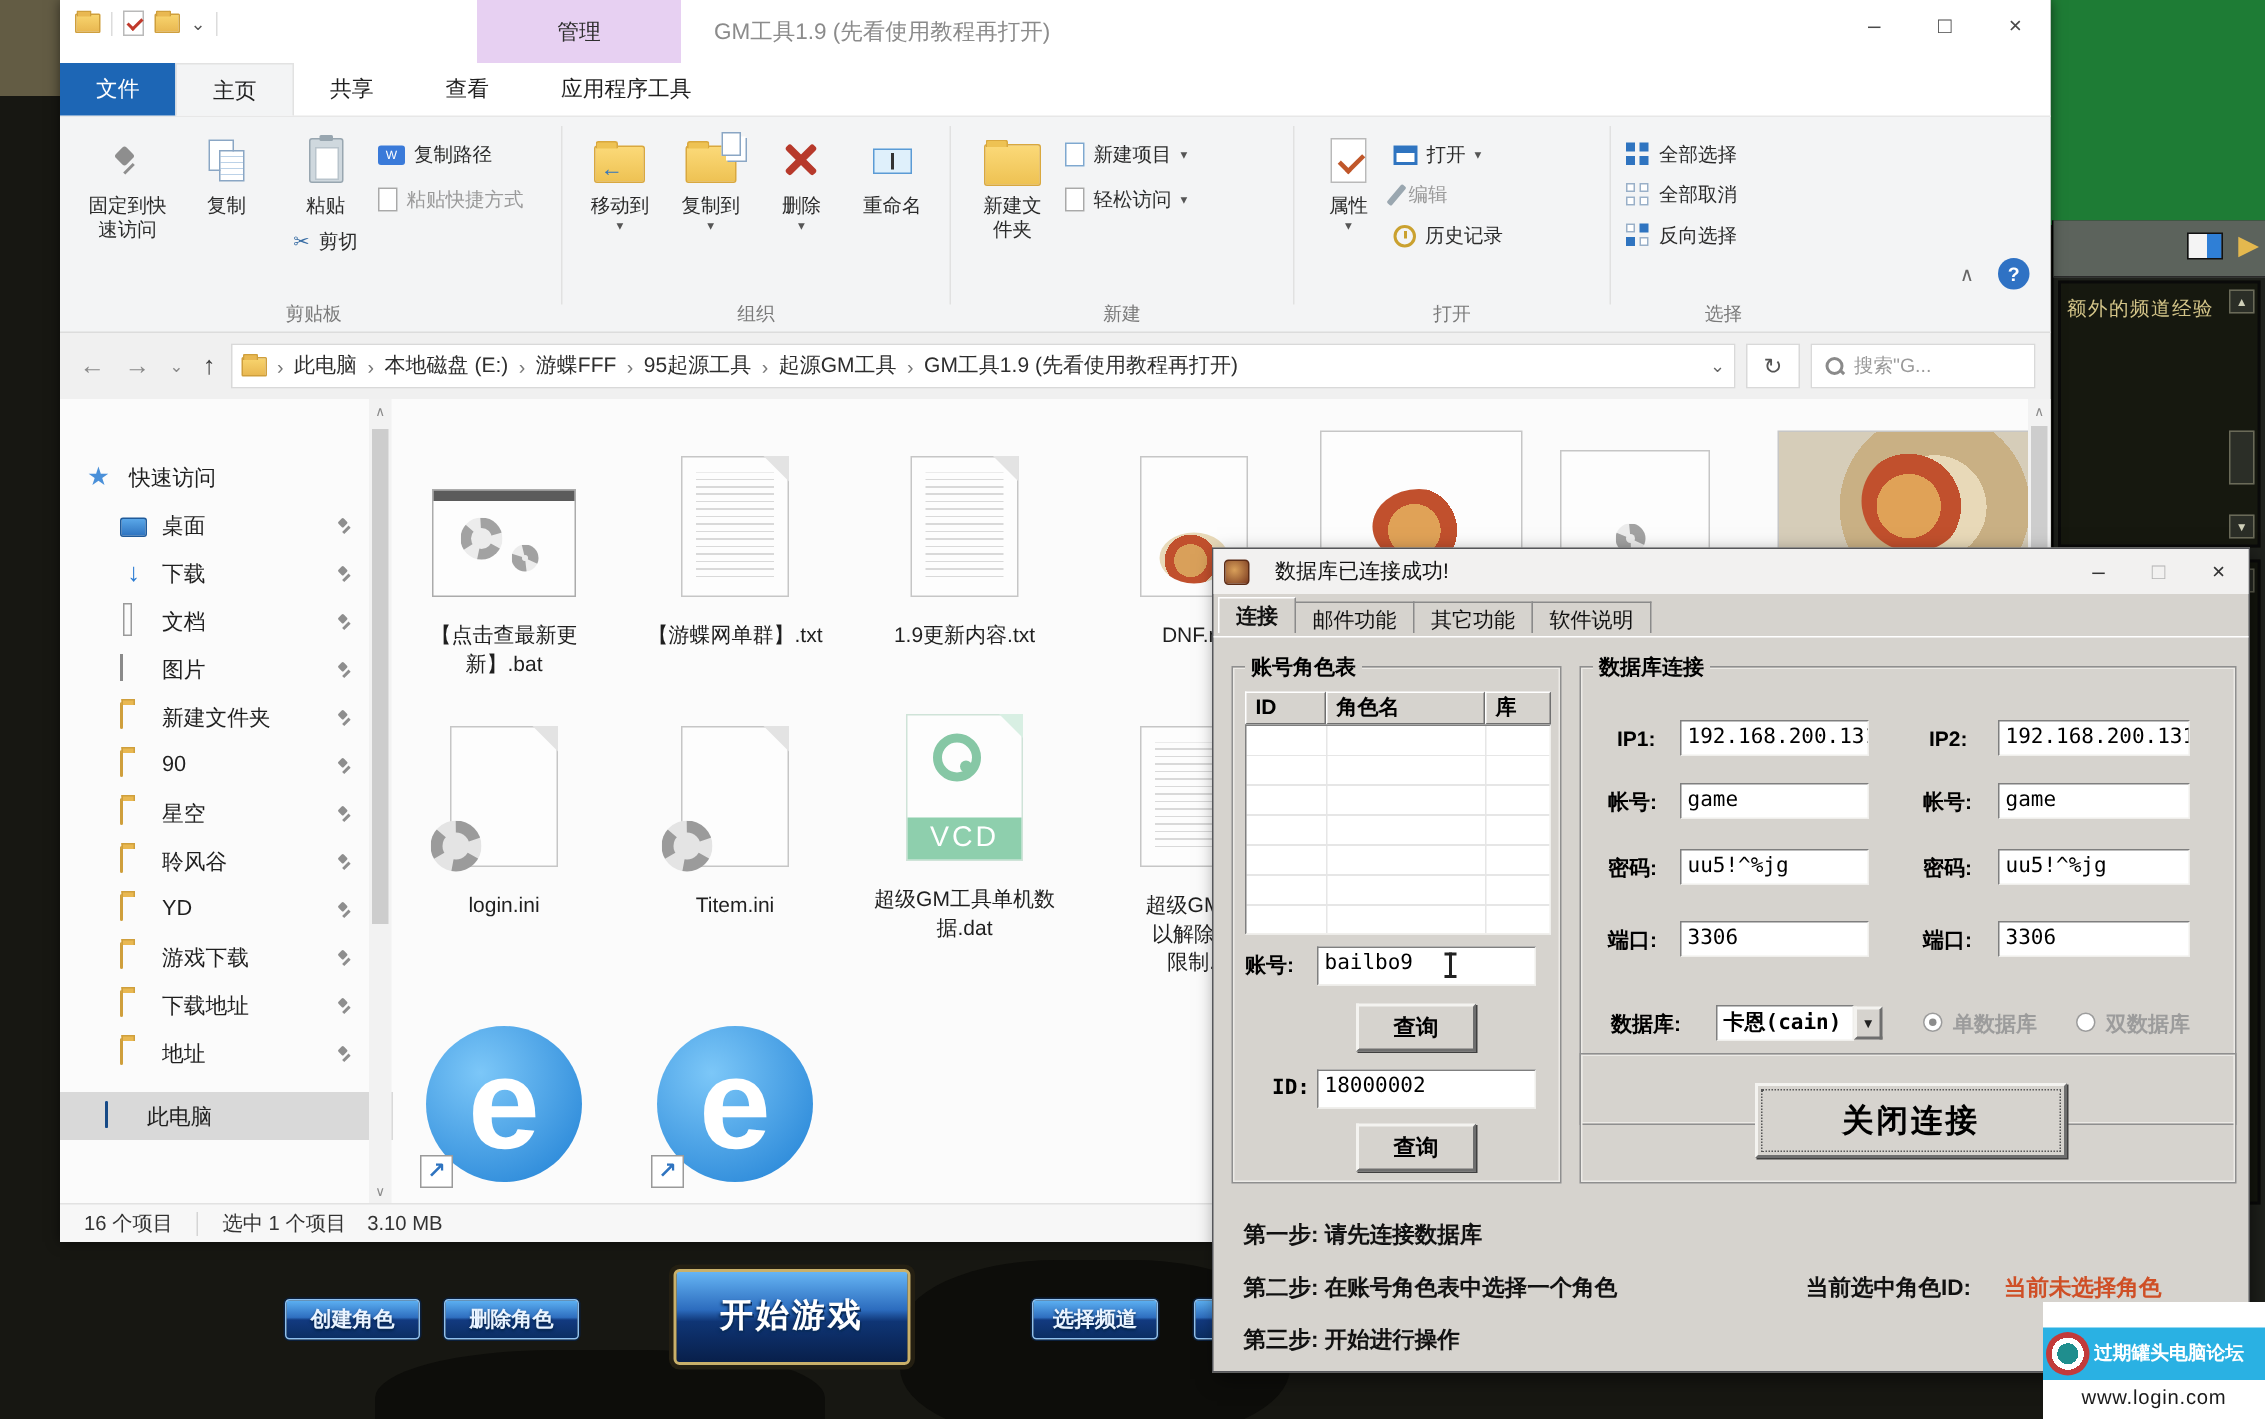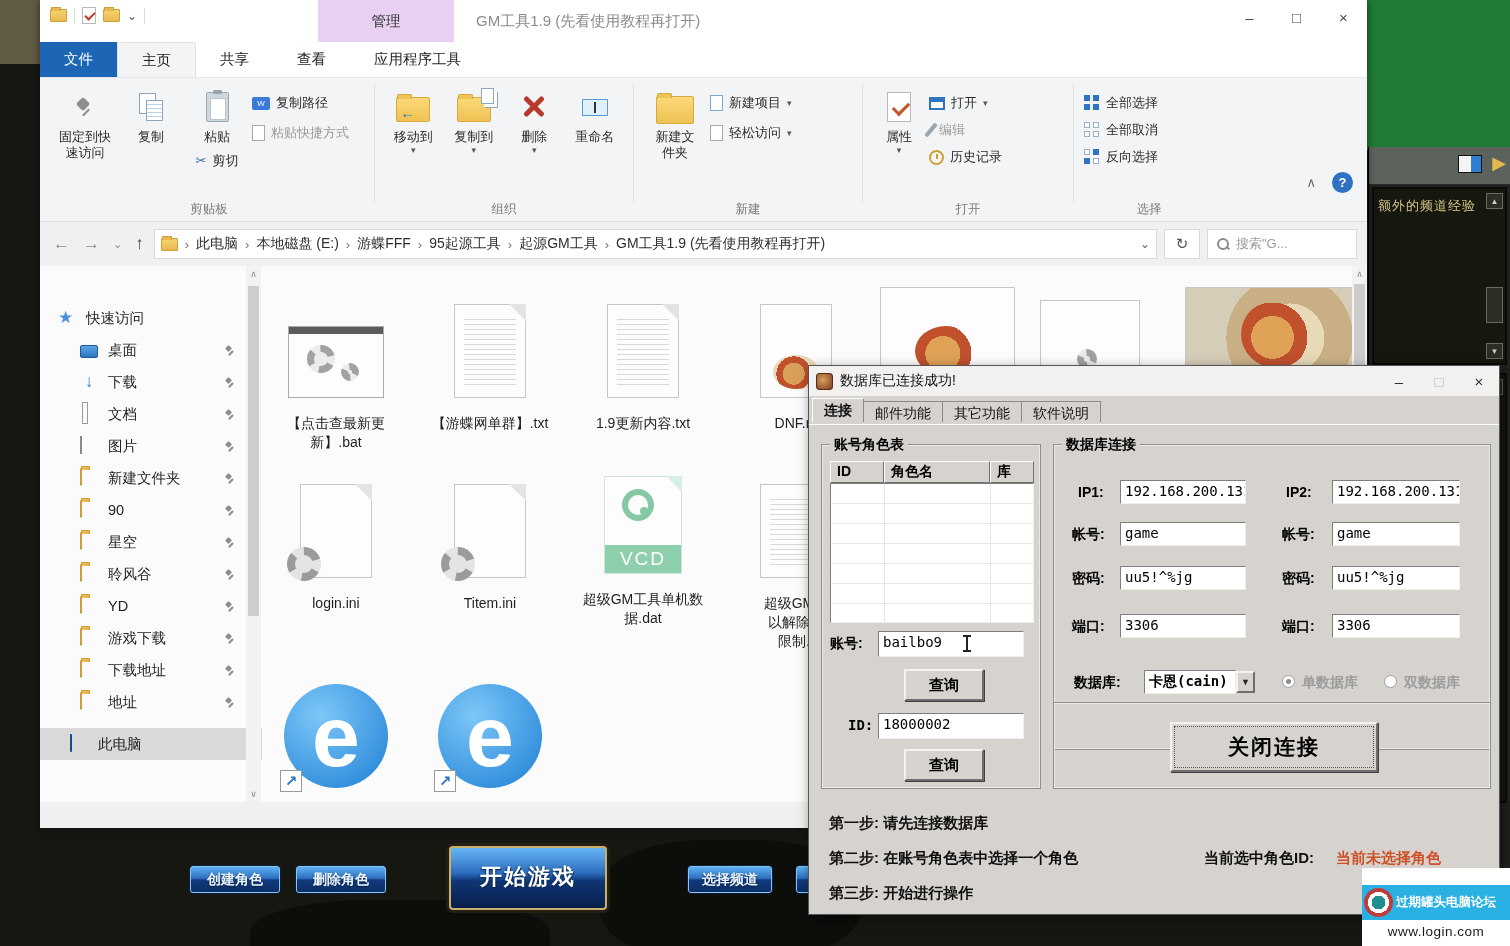--- a/index.html
+++ b/index.html
@@ -166,21 +166,21 @@
   .thumb-ornate{background:radial-gradient(circle at 60% 55%,#e8d9b8 0 30%,#c9b084 30% 55%,#d6cdb9 55% 100%);}
   .blob-orange{position:absolute;border-radius:50%;background:radial-gradient(circle at 45% 55%,#e0a257 0 40%,#c1502d 40% 65%,transparent 65%);}
   .fscroll{position:absolute;right:0;top:0;width:15px;bottom:0;background:#f2f2f2;}
   .fscroll .thumb{position:absolute;left:2px;top:18px;width:11px;height:90px;background:#cdcdcd;}
 
   .statusbar{position:absolute;left:0;right:0;bottom:0;height:26px;background:#f7f7f7;border-top:1px solid #e2e2e2;display:flex;align-items:center;font-size:13.5px;color:#333;padding-left:16px;}
   .stsep{width:1px;height:16px;background:#d5d5d5;margin:0 16px;}
 
   
   #dialog{position:absolute;left:808px;top:365px;width:692px;height:550px;background:#d6d3ce;border:1px solid #55565a;z-index:20;box-shadow:3px 4px 12px rgba(0,0,0,.5);font-family:"Liberation Sans","DejaVu Sans",sans-serif;}
-  .dtitle{height:30px;background:#f2f1f0;display:flex;align-items:center;padding-left:7px;gap:7px;}
+  .dtitle{height:30px;background:#f2f1f0;display:flex;align-items:center;padding-left:7px;gap:17px;}
   .dicon{width:17px;height:17px;border-radius:3px;background:radial-gradient(circle at 40% 40%,#d9a05a,#7a3a20);border:1px solid #5c2c16;}
   .dtitletext{font-size:14px;color:#111;}
   .dctrls{margin-left:auto;display:flex;}
   .dctrl{width:40px;height:30px;display:flex;align-items:center;justify-content:center;color:#333;font-size:15px;}
   .dctrl.dis{color:#b5b5b5;}
   .dtabs{position:relative;height:29px;display:flex;padding:5px 3px 0;}
   .dtab{padding:3px 11px 0;font-size:14px;color:#111;background:#d6d3ce;border:1px solid #8a8a8a;border-bottom:none;margin-right:-1px;height:21px;}
   .dtab.active{height:24px;margin-top:-3px;background:#d6d3ce;border-top:1px solid #fff;border-left:1px solid #fff;font-weight:bold;z-index:2;position:relative;}
   .dtabline{position:absolute;left:0;right:0;bottom:0;height:1px;background:#fff;}
   .grp{position:absolute;border:1px solid #8f8f8f;box-shadow:inset 0 0 0 1px #eceae6;}
@@ -641,20 +641,26 @@
           </div>
         </div>
       </div>
 
       <div class="fscroll">
         <div class="sarrow" style="top:0;">∧</div>
         <div class="thumb"></div>
       </div>
     </div>
 
+    <div class="statusbar">
+      <span>16 个项目</span>
+      <span class="stsep"></span>
+      <span>选中 1 个项目</span>
+      <span style="margin-left:14px;">3.10 MB</span>
+    </div>
   </div>
 
   <div id="dialog">
     <div class="dtitle">
       <span class="dicon"></span>
       <span class="dtitletext">数据库已连接成功!</span>
       <span class="dctrls">
         <span class="dctrl">–</span>
         <span class="dctrl dis">□</span>
         <span class="dctrl">×</span>

